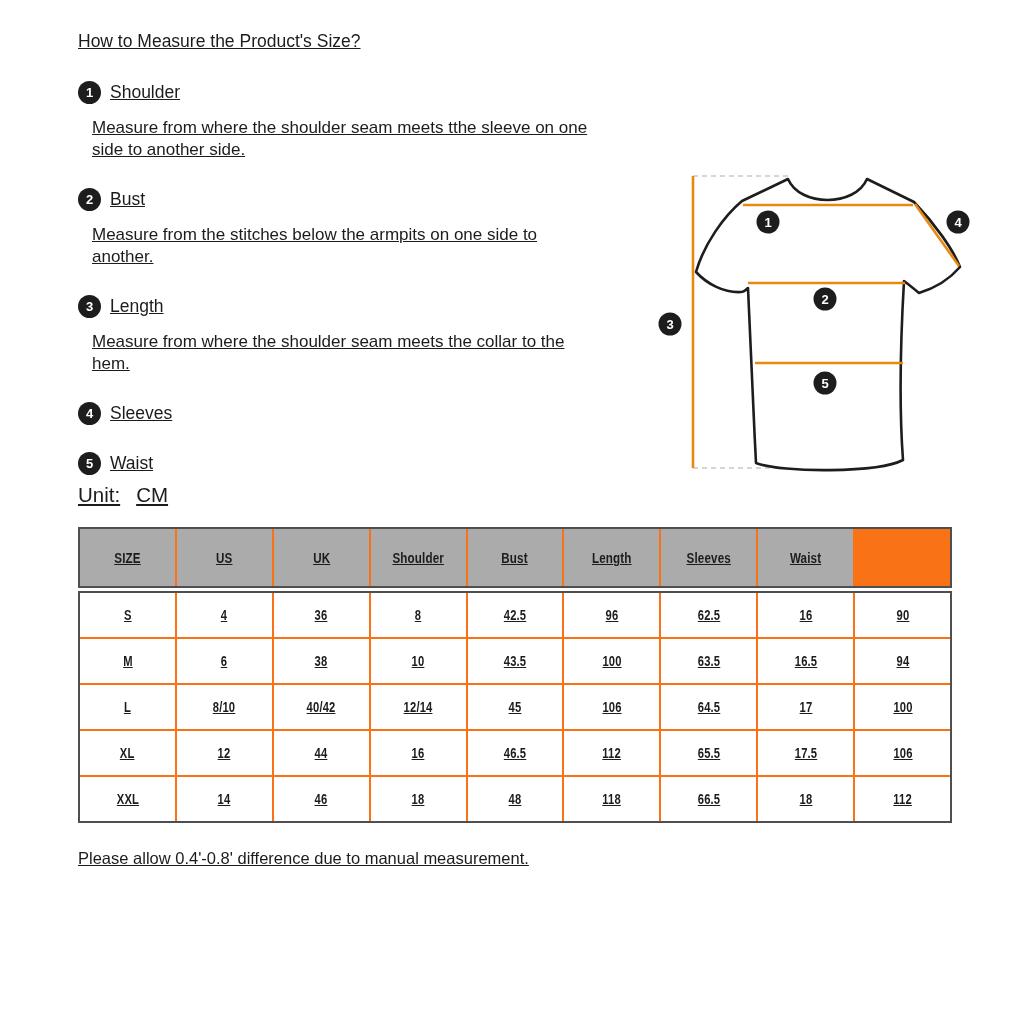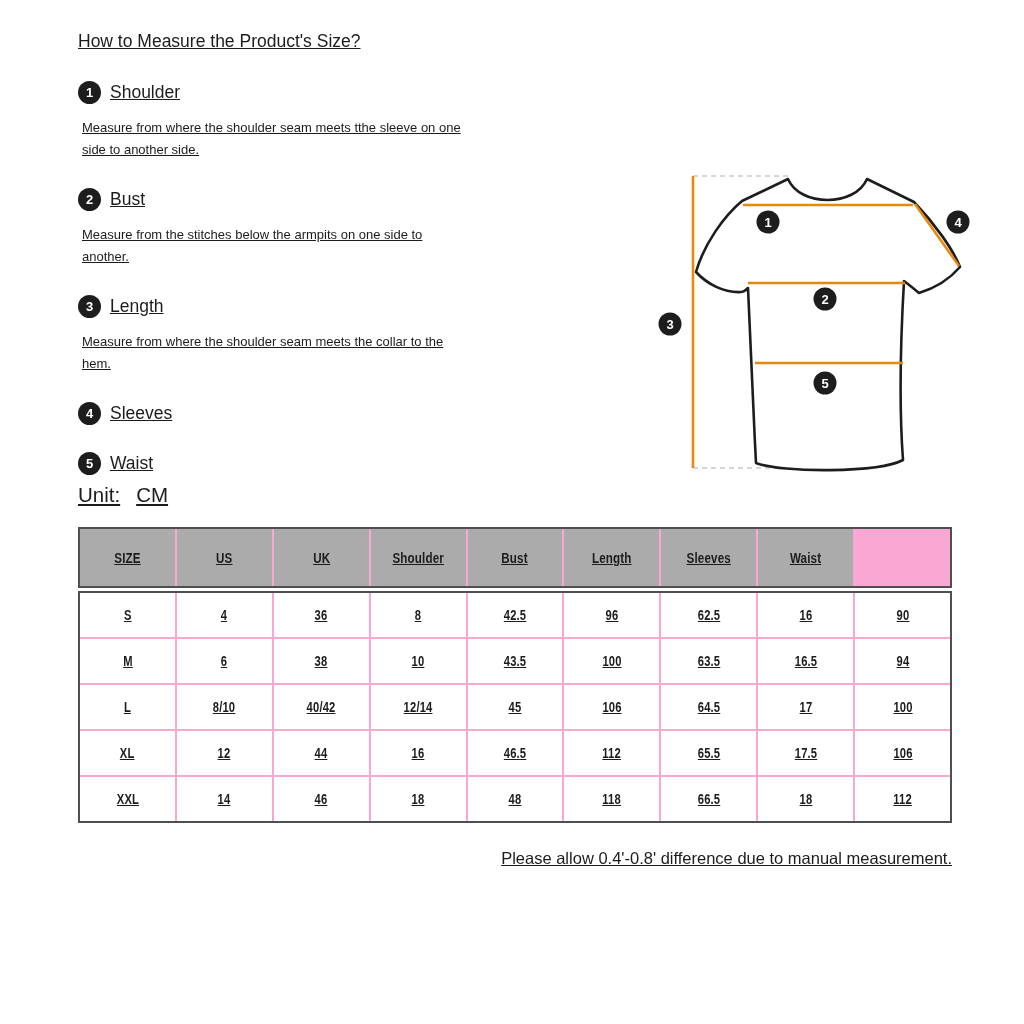--- a/index.html
+++ b/index.html
@@ -19,34 +19,34 @@
   .sec-head { display: flex; align-items: center; gap: 9px; height: 24px; margin-top: 26px; }
   .section.first .sec-head { margin-top: 28px; }
   .badge {
     width: 23px; height: 23px; border-radius: 50%;
     background: #1d1d1d; color: #ffffff;
     display: inline-flex; align-items: center; justify-content: center;
     font-size: 13px; font-weight: 700; flex: 0 0 auto;
   }
   .sec-label { font-size: 17.5px; }
   .sec-desc {
-    margin: 13px 0 0 4px;
-    font-size: 13px; line-height: 22px;
+    margin: 13px 0 0 14px;
+    font-size: 17px; line-height: 22px;
     white-space: pre-line;
   }
 
   .unit-row { margin-top: 8px; font-size: 20.5px; }
   .unit-value { margin-left: 16px; }
 
   
   .size-table { width: 874px; margin-top: 20px; }
   .tbl-header, .tbl-body {
     display: grid;
     grid-template-columns: repeat(9, 1fr);
-    gap: 2px; background: #f9a8d4;
+    gap: 2px; background: #f97316;
     border: 2px solid #4f4f4f;
   }
   .tbl-body { margin-top: 3px; }
   .hcell {
     background: #ababab; height: 57px;
     display: flex; align-items: center; justify-content: center;
   }
   .bcell {
     background: #ffffff; height: 44px;
     display: flex; align-items: center; justify-content: center;
@@ -54,21 +54,21 @@
   .cond {
     display: inline-block;
     transform: scaleX(0.8);
     font-weight: 700;
     font-size: 14.5px;
     letter-spacing: 0.2px;
     white-space: nowrap;
   }
   .bcell .cond { font-size: 14px; }
 
-  .footer-note { width: 874px; text-align: right; margin-top: 26px; font-size: 16.5px; }
+  .footer-note { width: 874px; text-align: left; margin-top: 26px; font-size: 16.5px; }
 
   .diagram { position: absolute; left: 648px; top: 160px; }
 </style>
 </head>
 <body>
 
 <div class="page">
 
   <h1 class="title">How to Measure the Product's Size?</h1>
 

